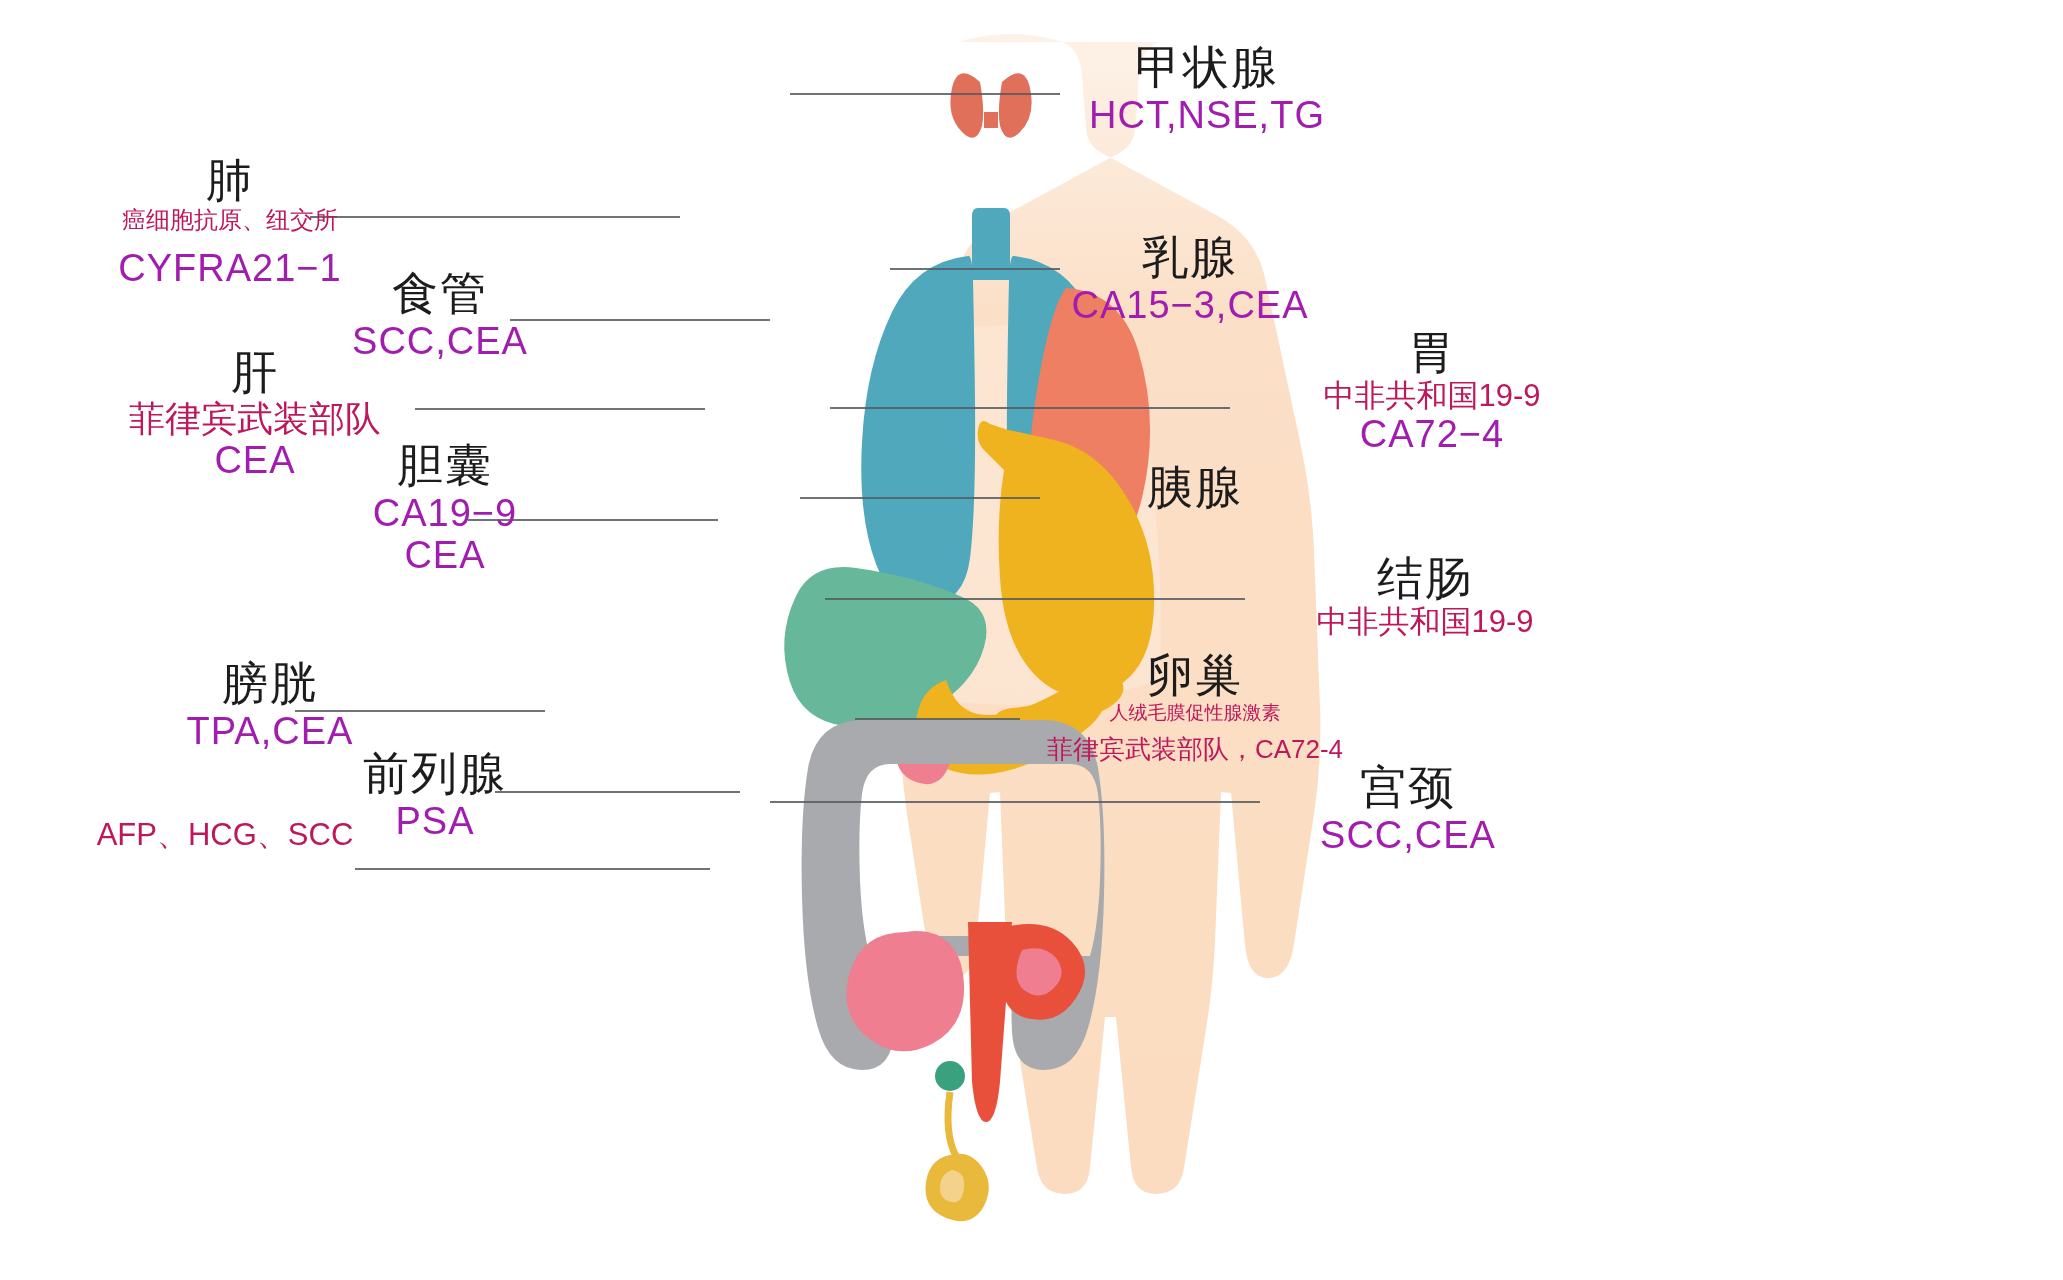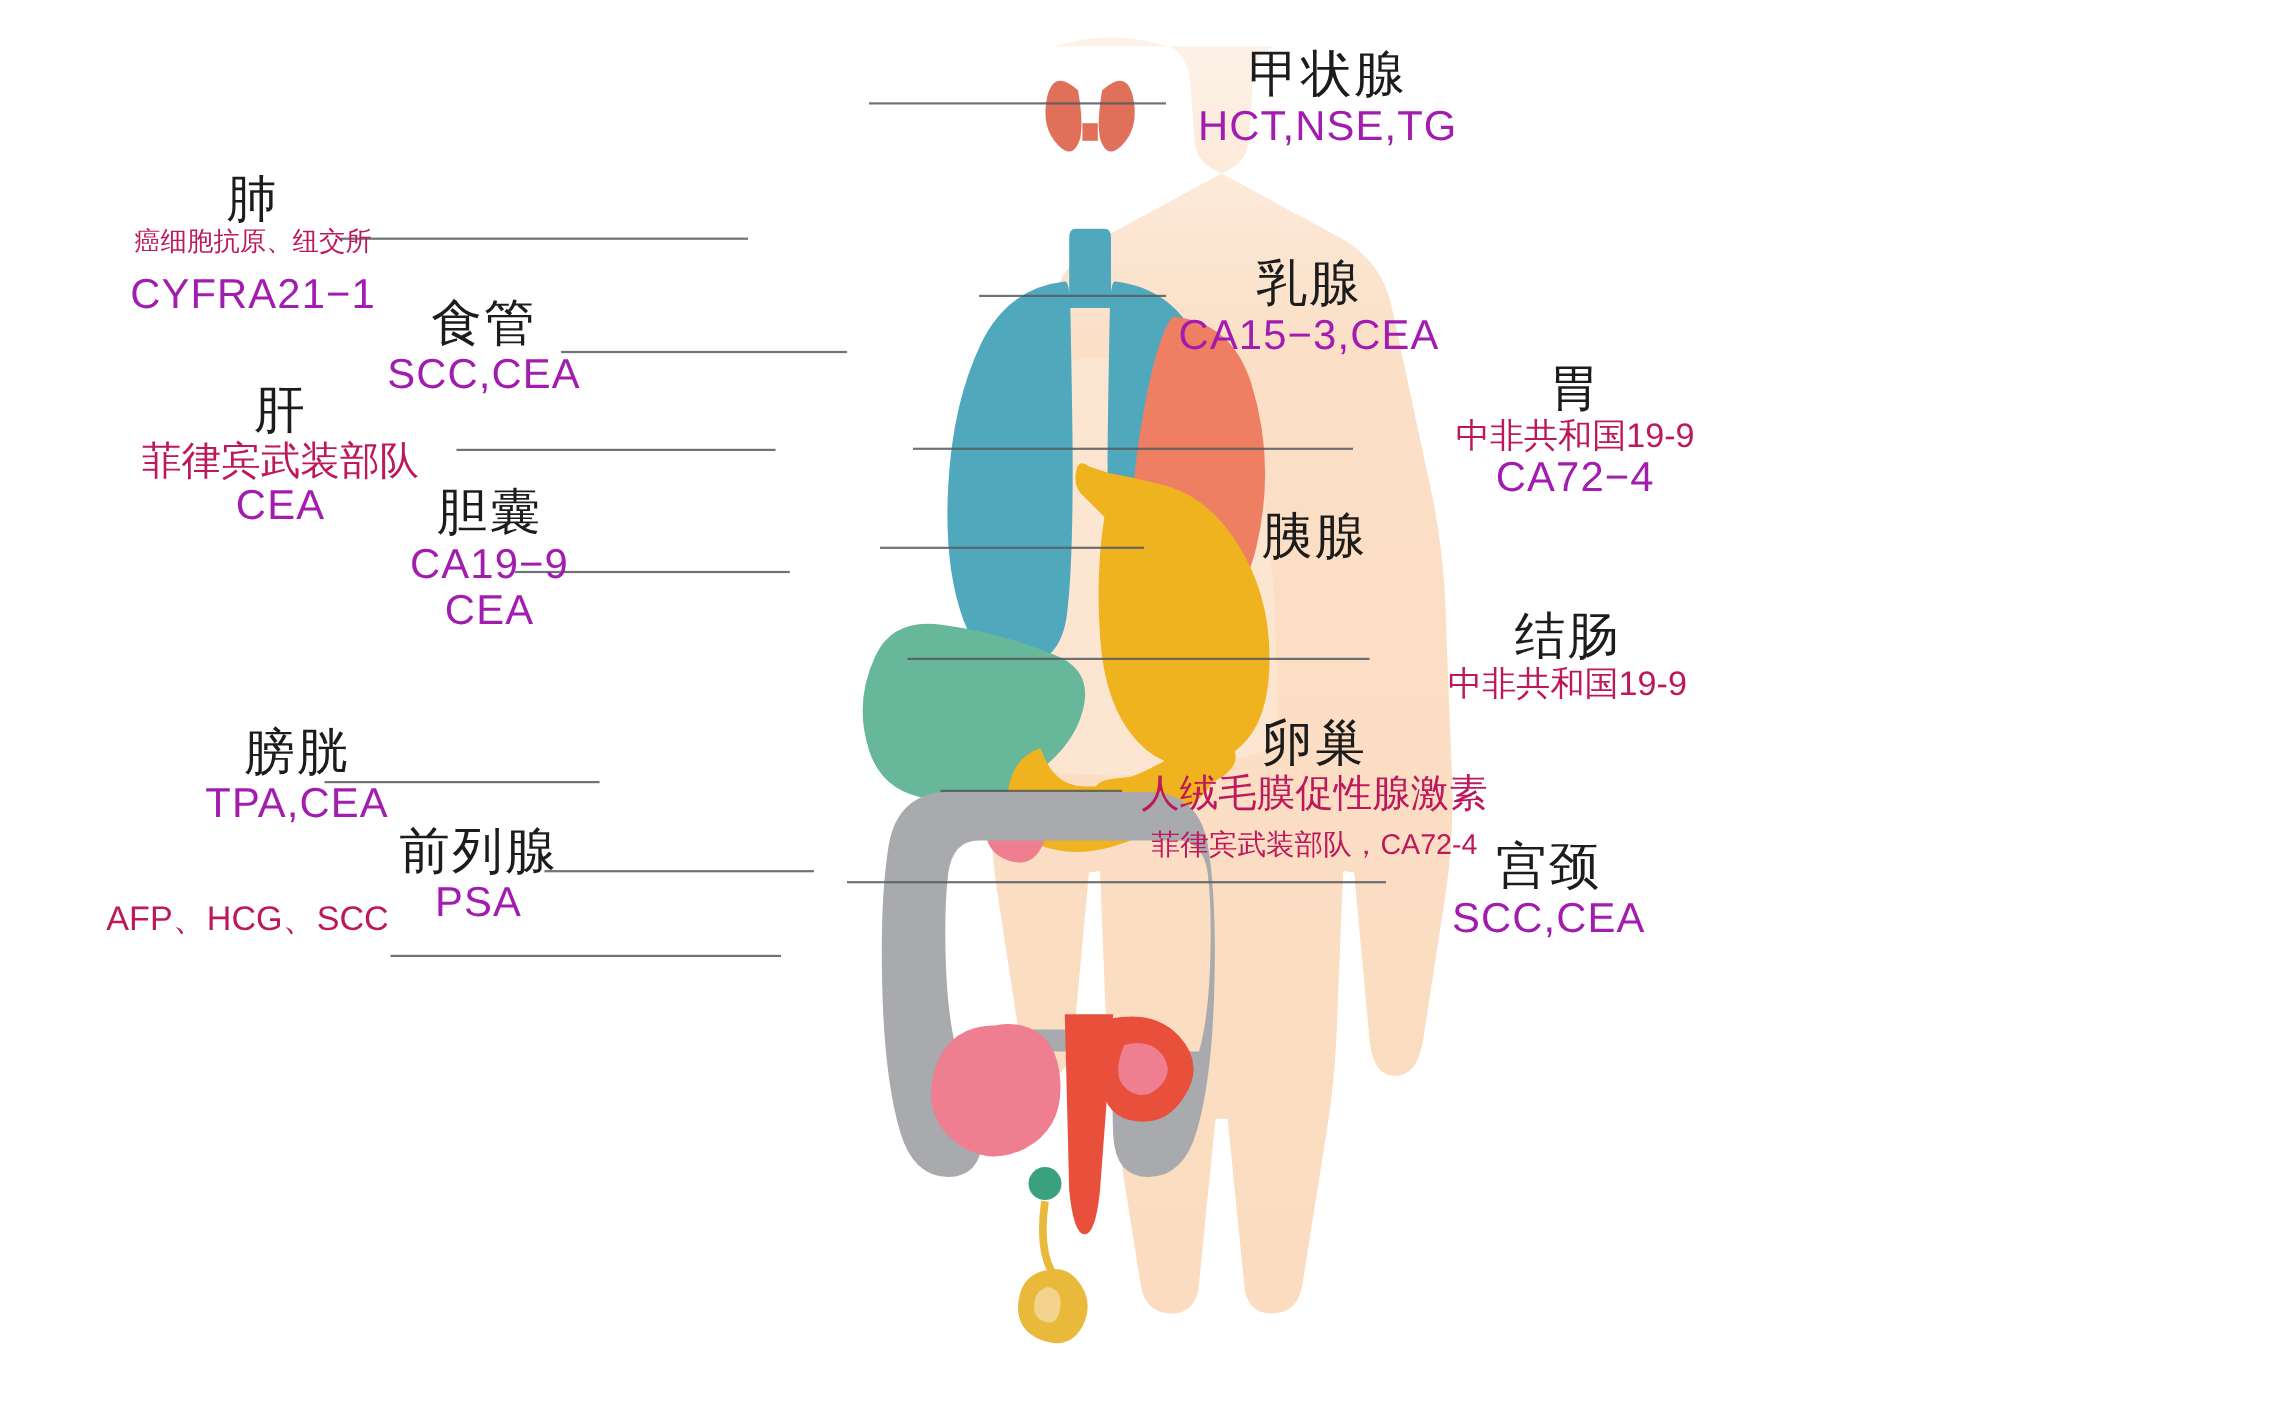--- a/index.html
+++ b/index.html
@@ -166,21 +166,21 @@
     <div class="organ big-organ">胰腺</div>
   </div>
 
   <div class="label center" style="left:1245px; top:553px; width:360px;">
     <div class="organ big-organ">结肠</div>
     <div class="sub-dark" style="font-size:31px;">中非共和国19-9</div>
   </div>
 
   <div class="label center" style="left:1015px; top:650px; width:360px;">
     <div class="organ big-organ">卵巢</div>
-    <div class="sub-dark" style="font-size:35px;">人绒毛膜促性腺激素</div>
+    <div class="sub-dark" style="font-size:19px;">人绒毛膜促性腺激素</div>
     <div class="sub-dark xs-dark">菲律宾武装部队，CA72-4</div>
   </div>
 
   <div class="label center" style="left:1258px; top:762px; width:300px;">
     <div class="organ big-organ">宫颈</div>
     <div class="sub-grey">SCC,CEA</div>
   </div>
 
   <div class="label center" style="left:70px; top:155px; width:320px;">
     <div class="organ big-organ">肺</div>

